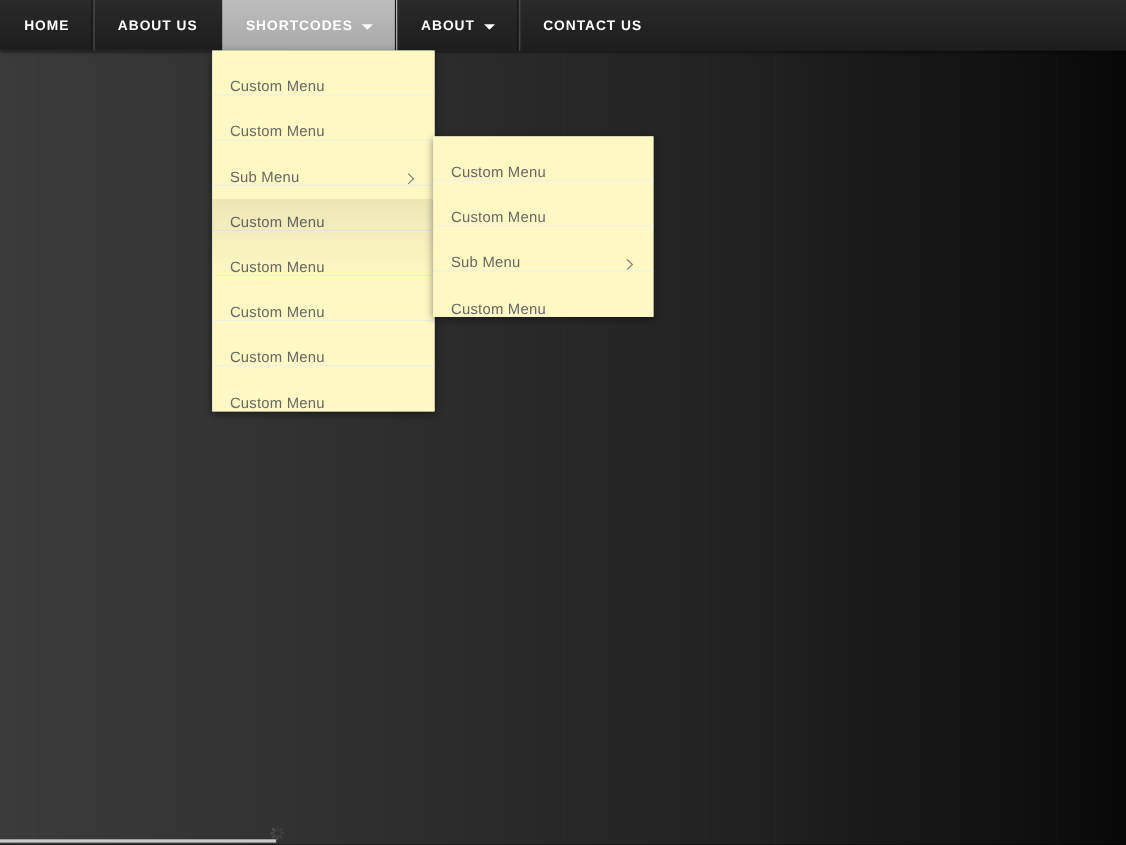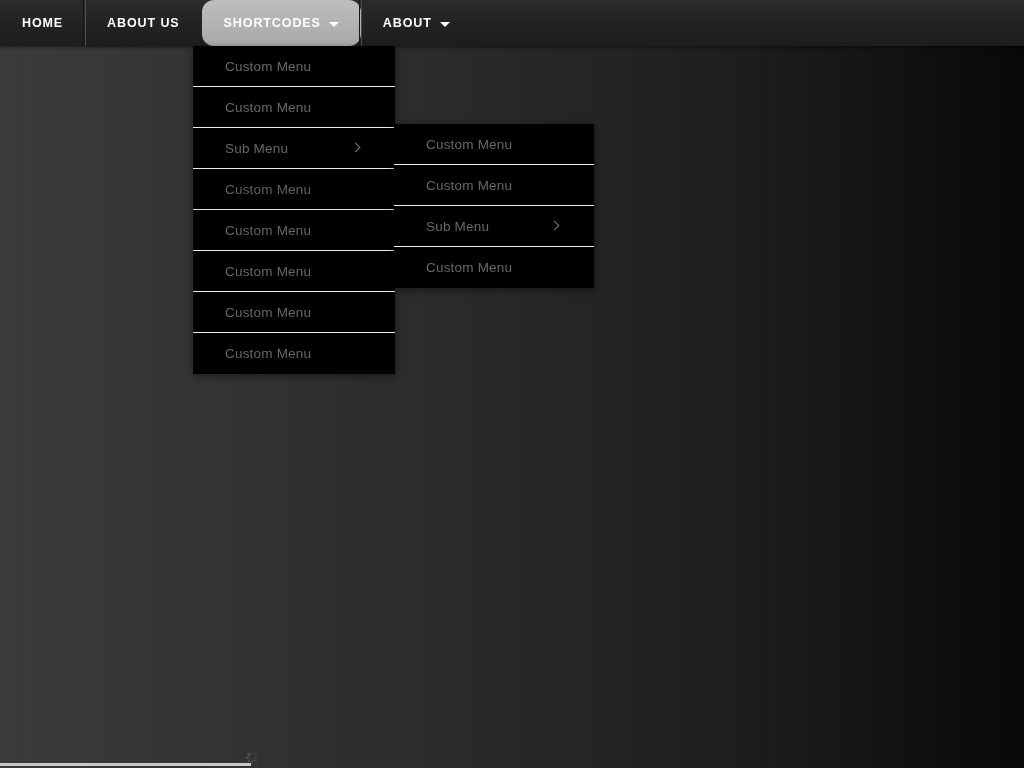--- a/index.html
+++ b/index.html
@@ -86,21 +86,20 @@
     left: 0px;
     top: 0;
     bottom: 0;
     width: 1px;
     background: #505050;
   }
 
   .nav-item.active {
     background: linear-gradient(to bottom, #bdbdbd 0%, #b2b2b2 55%, #a8a8a8 100%);
     color: #ffffff;
-    border-radius: 12px;
   }
   .nav-item.active::before,
   .nav-item.active::after { background: transparent; }
   .nav-item.active + .nav-item::before { background: #161616; }
   .nav-item.active + .nav-item::after  { background: #4a4a4a; }
 
   .nav-label { display: inline-block; }
 
   .caret {
     display: inline-block;
@@ -130,29 +129,29 @@
   .dropdown-sub {
     left: 394px;
     top: 124px;
     width: 200px;
     z-index: 50;
   }
 
   .menu-item {
     position: relative;
     display: flex;
-    align-items: center;
+    align-items: flex-end;
     height: 41px;
-    padding: 0 32px;
+    padding: 0 16px;
     color: #676767;
     font-size: 13.5px;
     font-weight: normal;
     letter-spacing: 0.2px;
     cursor: pointer;
-    background: #000000;
+    background: #fef9c3;
     border-bottom: 1px solid #ececec;
     white-space: nowrap;
   }
   .menu-item:last-child { border-bottom: none; }
 
   .menu-item .item-text { flex: 1 1 auto; }
 
   .arrow-right {
     flex: 0 0 auto;
     width: 10px;
@@ -227,20 +226,23 @@
     <div class="nav-item">
       <span class="nav-label">ABOUT US</span>
     </div>
     <div class="nav-item active">
       <span class="nav-label">SHORTCODES</span>
       <span class="caret"></span>
     </div>
     <div class="nav-item">
       <span class="nav-label">ABOUT</span>
       <span class="caret"></span>
+    </div>
+    <div class="nav-item">
+      <span class="nav-label">CONTACT US</span>
     </div>
   </nav>
 
 <div class="dropdown dropdown-main" id="dropdown-main">
   <div class="sub-shadow"></div>
 <div class="menu-item">
       <span class="item-text">Custom Menu</span>
     </div>
     <div class="menu-item">
       <span class="item-text">Custom Menu</span>

